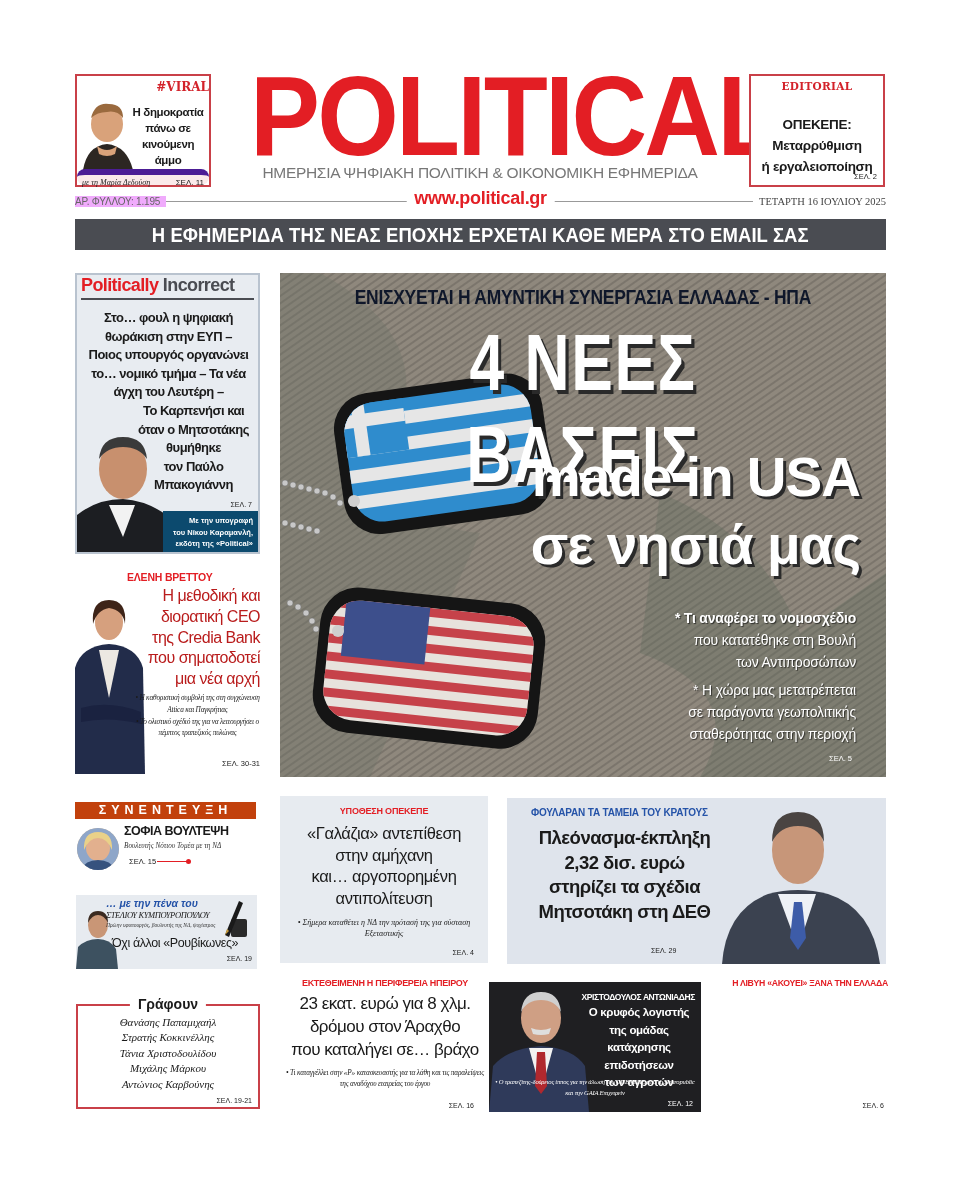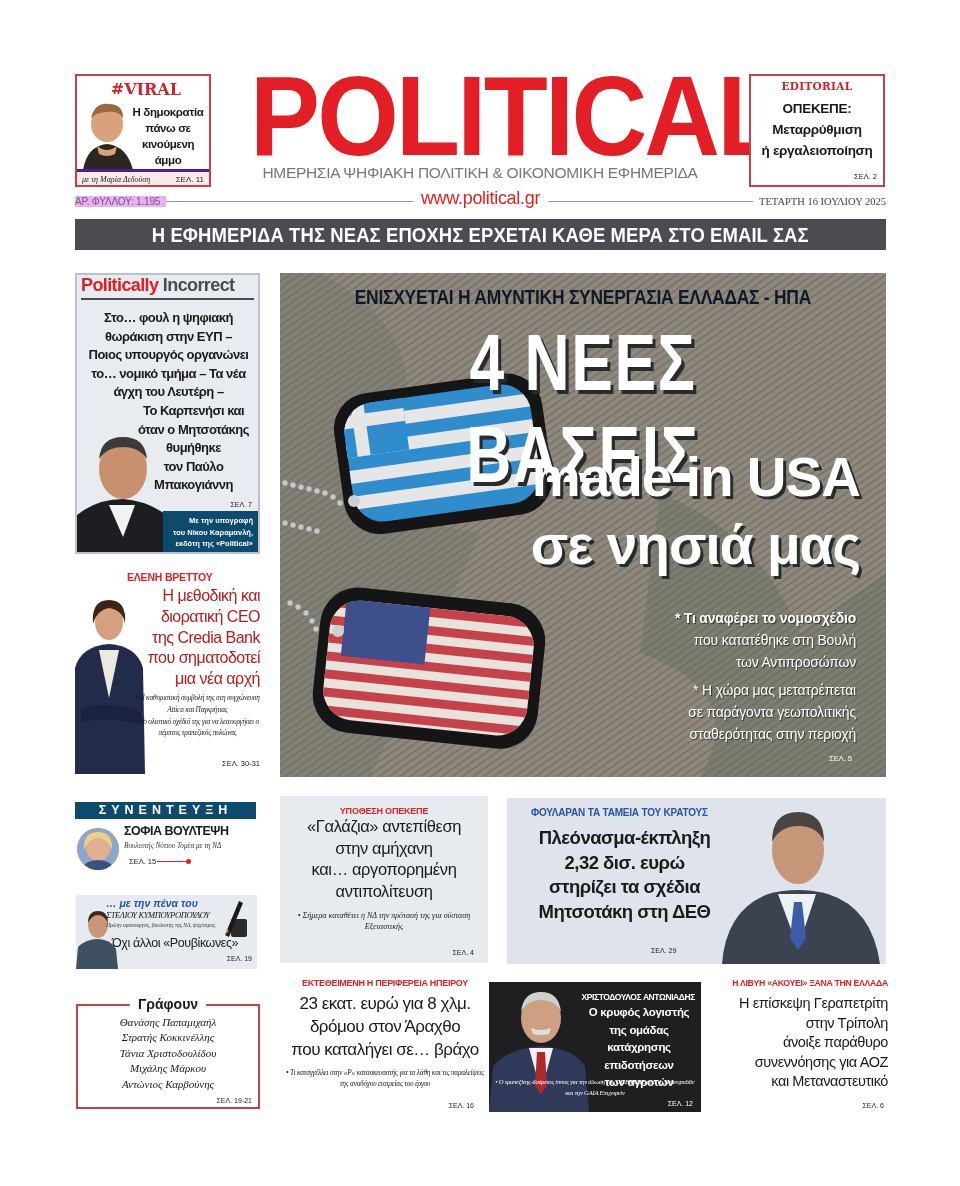--- a/index.html
+++ b/index.html
@@ -2,38 +2,38 @@
 <html><head>
 <meta charset="utf-8">
 <style>
   * { box-sizing: border-box; margin: 0; padding: 0; }
   html, body { width: 960px; height: 1186px; background: #ffffff; overflow: hidden; }
   body { font-family: "Liberation Sans", "DejaVu Sans", sans-serif; color: #1a1a1a; position: relative; }
   .abs { position: absolute; }
 
   
   .viral-box { left: 75px; top: 74px; width: 136px; height: 113px; border: 2px solid #c94048; background: #fff; }
-  .viral-tag { position: absolute; left: 0; right: 0; top: 4px; text-align: right; padding-right: 28px; font-family: "DejaVu Serif", serif; font-weight: bold; font-size: 16px; color: #d3222a; }
+  .viral-tag { position: absolute; left: 0; right: 0; top: 4px; text-align: right; padding-right: 0; font-family: "DejaVu Serif", serif; font-weight: bold; font-size: 12px; color: #d3222a; }
   .viral-photo { position: absolute; left: 2px; top: 18px; width: 60px; height: 76px; }
   .viral-title { position: absolute; left: 54px; right: 4px; top: 28px; text-align: center; font-family: "Liberation Sans", sans-serif; font-size: 11.5px; line-height: 16px; font-weight: bold; letter-spacing: -0.4px; color: #1a1a1a; }
-  .viral-foot { position: absolute; left: 0; right: 0; bottom: 0; height: 16px; border-top: 3px solid #4c1d95; background: #fbeaea; font-size: 8px; padding: 3px 5px; display: flex; justify-content: space-between; }
+  .viral-foot { position: absolute; left: 0; right: 0; bottom: 0; height: 16px; border-top: 6px solid #4c1d95; background: #fbeaea; font-size: 8px; padding: 3px 5px; display: flex; justify-content: space-between; border-radius: 8px; }
   .viral-foot .author { font-family: "Liberation Serif", serif; font-style: italic; }
 
   .logo { left: 230px; top: 62px; width: 500px; height: 108px; text-align: center; font-family: "Liberation Sans", sans-serif; font-weight: bold; font-size: 114px; letter-spacing: -3px; color: #e31e24; line-height: 108px; transform: scaleX(0.92); transform-origin: center; }
   .tagline { left: 222px; top: 164px; width: 516px; text-align: center; font-family: "Liberation Sans", sans-serif; font-size: 15.5px; color: #777; letter-spacing: -0.3px; }
 
   .editorial-box { left: 749px; top: 74px; width: 136px; height: 113px; border: 2px solid #c94048; background: #fff; text-align: center; }
   .editorial-tag { margin-top: 4px; font-family: "DejaVu Serif", serif; font-weight: bold; font-size: 10.5px; color: #d3222a; letter-spacing: 0.3px; }
-  .editorial-title { margin-top: 6px; font-family: "Liberation Sans", sans-serif; font-weight: bold; font-size: 13.5px; line-height: 21px; letter-spacing: -0.3px; }
+  .editorial-title { margin-top: 22px; font-family: "Liberation Sans", sans-serif; font-weight: bold; font-size: 13.5px; line-height: 21px; letter-spacing: -0.3px; }
   .editorial-page { position: absolute; right: 6px; bottom: 4px; font-size: 7.5px; }
 
   .dateline { left: 75px; top: 188px; width: 811px; height: 26px; }
   .dateline .rule { position: absolute; top: 13px; height: 1px; background: #999; }
   .issue { position: absolute; left: 0; top: 8px; font-size: 10px; color: #666; letter-spacing: -0.2px; }
-  .website { position: absolute; left: 50%; transform: translateX(-50%); top: 0; font-weight: normal; font-size: 18px; color: #e31e24; background: #fff; padding: 0 8px; letter-spacing: -0.3px; }
+  .website { position: absolute; left: 50%; transform: translateX(-50%); top: 0; font-weight: bold; font-size: 18px; color: #e31e24; background: #fff; padding: 0 8px; letter-spacing: -0.3px; }
   .date { position: absolute; right: 0; top: 8px; font-family: "Liberation Serif", serif; font-size: 10.5px; color: #444; }
 
   .banner { left: 75px; top: 219px; width: 811px; height: 31px; background: #4a4c52; color: #fff; text-align: center; font-family: "Liberation Sans", sans-serif; font-weight: bold; font-size: 21px; line-height: 31px; letter-spacing: 0.1px; transform: none; }
   .banner span { display: inline-block; transform: scaleX(0.88); }
 
   
   .pi-box { left: 75px; top: 273px; width: 185px; height: 281px; border: 2px solid #b9c3cf; background: #e8ecf1; overflow: hidden; }
   .pi-head { margin: 0 4px 0 4px; font-weight: bold; font-size: 18px; letter-spacing: -0.6px; white-space: nowrap; }
   .pi-head .p1 { color: #e31e24; }
   .pi-head .p2 { color: #4a4c52; }
@@ -44,21 +44,21 @@
   .pi-page { position: absolute; right: 6px; top: 226px; font-size: 7px; }
   .pi-foot { position: absolute; right: 0; top: 236px; width: 95px; height: 43px; background: #0c4a6e; color: #fff; text-align: right; padding: 4px 5px; font-size: 7.5px; line-height: 11.5px; font-weight: bold; }
 
   .vr-box { left: 75px; top: 568px; width: 185px; height: 206px; }
   .vr-photo { position: absolute; left: 0; top: 20px; width: 70px; height: 186px; }
   .vr-author { position: absolute; left: 52px; top: 3px; font-weight: bold; font-size: 10.5px; color: #e31e24; letter-spacing: -0.2px; }
   .vr-title { position: absolute; left: 60px; right: 0; top: 18px; text-align: right; font-size: 16px; line-height: 20.8px; letter-spacing: -0.5px; color: #b91c1c; }
   .vr-bullets { position: absolute; left: 60px; right: 0; top: 124px; text-align: center; font-family: "Liberation Serif", serif; font-style: italic; font-size: 7.3px; line-height: 11.8px; letter-spacing: -0.2px; }
   .vr-page { position: absolute; right: 0; top: 191px; font-size: 7.5px; }
 
-  .int-head { left: 75px; top: 802px; width: 181px; height: 17px; background: #0c4a6e; color: #fff; text-align: center; font-weight: bold; font-size: 12.5px; letter-spacing: 5px; line-height: 17px; }
+  .int-head { left: 75px; top: 802px; width: 181px; height: 17px; background: #c2410c; color: #fff; text-align: center; font-weight: bold; font-size: 12.5px; letter-spacing: 5px; line-height: 17px; }
   .int-photo { left: 77px; top: 828px; width: 42px; height: 42px; border-radius: 50%; overflow: hidden; background: #d9b88c; }
   .int-name { left: 124px; top: 824px; font-weight: bold; font-size: 12.5px; letter-spacing: -0.5px; }
   .int-role { left: 124px; top: 842px; font-family: "Liberation Serif", serif; font-style: italic; font-size: 7.2px; color: #333; }
   .int-page { left: 129px; top: 857px; font-size: 7.5px; }
   .int-line { left: 157px; top: 861px; width: 30px; height: 1px; background: #e31e24; }
   .int-dot { left: 186px; top: 859px; width: 5px; height: 5px; border-radius: 50%; background: #e31e24; }
 
   .pen-box { left: 76px; top: 895px; width: 181px; height: 74px; background: #e7ebf0; overflow: hidden; }
   .pen-photo { position: absolute; left: 0; top: 12px; width: 46px; height: 62px; }
   .pen-lead { position: absolute; left: 30px; top: 2px; font-family: "Liberation Sans", sans-serif; font-style: italic; font-weight: bold; font-size: 10.5px; color: #2553a8; }
@@ -82,21 +82,21 @@
   .hero-sub1 { position: absolute; right: 26px; top: 172px; color: #fff; font-weight: bold; font-size: 55px; line-height: 64px; letter-spacing: -1px; text-shadow: 3px 3px 0 #2a2a2a; }
   .hero-sub2 { position: absolute; right: 26px; top: 240px; color: #fff; font-weight: bold; font-size: 55px; line-height: 64px; letter-spacing: -1px; text-shadow: 3px 3px 0 #2a2a2a; }
   .hero-bullets { position: absolute; right: 30px; top: 334px; text-align: right; color: #fff; font-size: 14px; line-height: 22px; letter-spacing: -0.2px; text-shadow: 1px 1px 1px rgba(0,0,0,0.6); }
   .hero-bullets .b { font-weight: bold; }
   .hero-bullets .gap { display: block; height: 6px; }
   .hero-page { position: absolute; right: 34px; bottom: 14px; color: #fff; font-size: 7.5px; }
 
   
   .ope-box { left: 280px; top: 796px; width: 208px; height: 167px; background: #e7ebf0; text-align: center; }
   .ope-kicker { margin-top: 10px; font-weight: bold; font-size: 9px; color: #e31e24; letter-spacing: -0.2px; }
-  .ope-title { font-size: 16.5px; line-height: 21.5px; letter-spacing: -0.4px; }
+  .ope-title { margin-top: 7px; font-size: 16.5px; line-height: 21.5px; letter-spacing: -0.4px; }
   .ope-bullet { margin-top: 8px; font-family: "Liberation Serif", serif; font-style: italic; font-size: 8px; line-height: 11px; }
   .ope-page { position: absolute; right: 14px; bottom: 7px; font-size: 7px; }
 
   .surplus-box { left: 507px; top: 798px; width: 379px; height: 166px; background: #dfe4ec; overflow: hidden; }
   .surplus-kicker { position: absolute; left: 24px; top: 9px; font-weight: bold; font-size: 10px; color: #2553a8; letter-spacing: -0.2px; }
   .surplus-title { position: absolute; left: 10px; width: 215px; top: 28px; text-align: center; font-weight: bold; font-size: 18.5px; line-height: 24.5px; letter-spacing: -0.5px; }
   .surplus-page { position: absolute; left: 144px; top: 149px; font-size: 7px; }
   .surplus-photo { position: absolute; right: 4px; top: 0; width: 170px; height: 166px; }
 
   .epirus-box { left: 282px; top: 978px; width: 206px; height: 136px; text-align: center; }
@@ -399,21 +399,14 @@
     <div>της ομάδας κατάχρησης</div>
     <div>επιδοτήσεων</div>
     <div>των αγροτών</div>
   </div>
   <div class="ant-bullet">• Ο τραπεζίτης-δούρειος ίππος για την άλωση του ΟΠΕΚΕΠΕ από τη Neuropublic και την GAIA Επιχειρείν</div>
   <div class="ant-page">ΣΕΛ. 12</div>
 </div>
 
 <div class="abs libya-box">
   <div class="libya-kicker">Η ΛΙΒΥΗ «ΑΚΟΥΕΙ» ΞΑΝΑ ΤΗΝ ΕΛΛΑΔΑ</div>
-  <div class="libya-title">
-    <div>Η επίσκεψη Γεραπετρίτη</div>
-    <div>στην Τρίπολη</div>
-    <div>άνοιξε παράθυρο</div>
-    <div>συνεννόησης για ΑΟΖ</div>
-    <div>και Μεταναστευτικό</div>
-  </div>
   <div class="libya-page">ΣΕΛ. 6</div>
 </div>
 
 </body></html>

